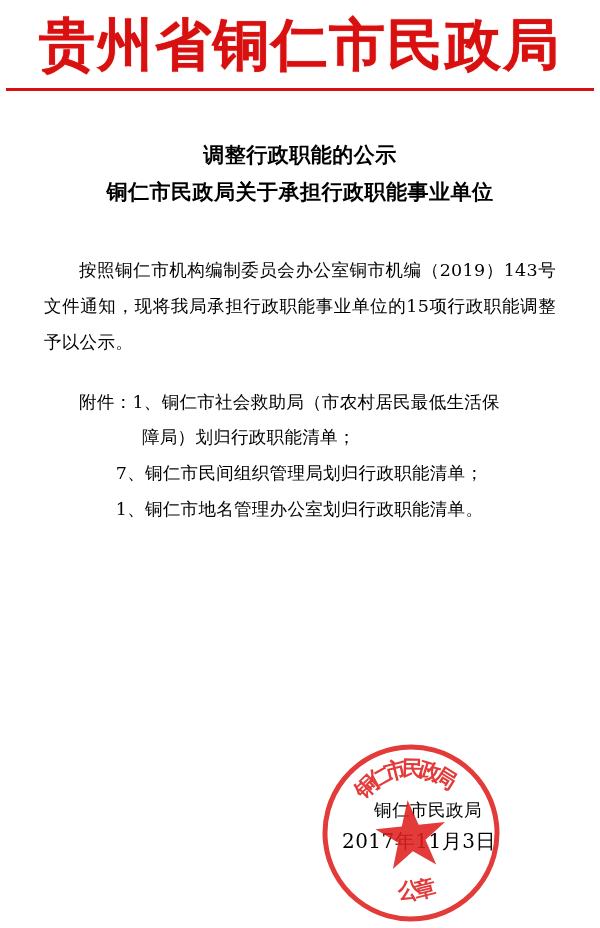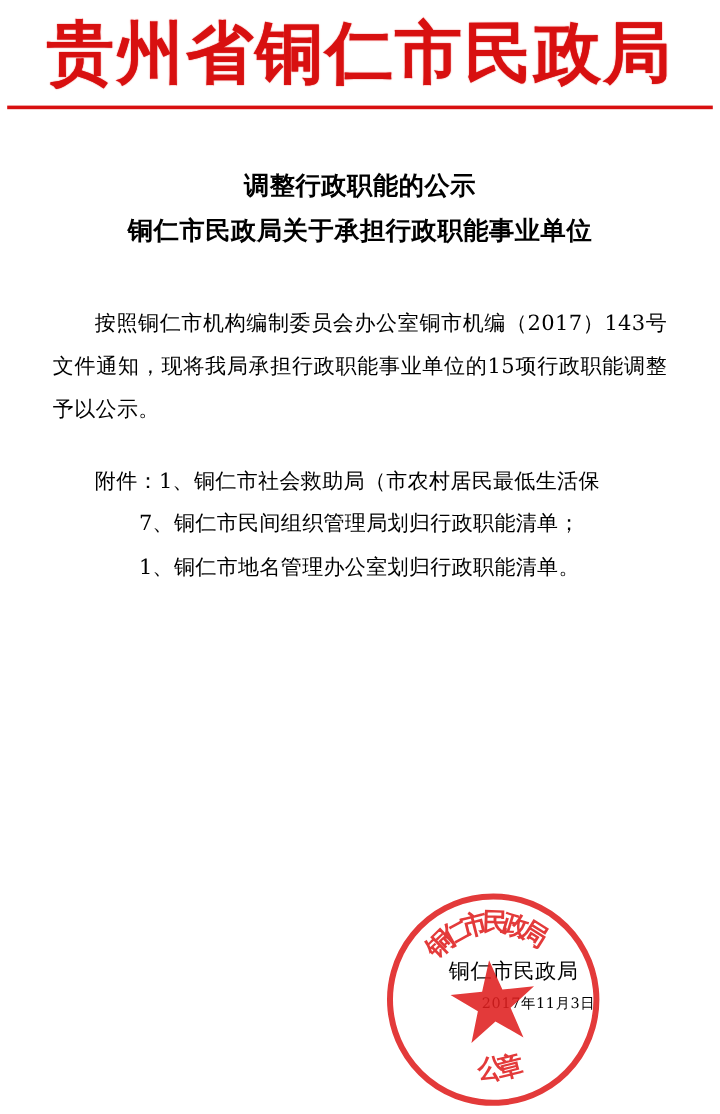--- a/index.html
+++ b/index.html
@@ -100,21 +100,21 @@
     font-size: 17.5px;
     line-height: 2.1;
     text-align: left;
     letter-spacing: 0.5px;
     margin-left: 25px;
   }
   .sign-date {
     position: absolute;
     right: 104px;
     top: 58px;
-    font-size: 12px;
+    font-size: 20px;
     letter-spacing: 0.5px;
   }
 
   
   .seal {
     position: absolute;
     left: 318px;
     top: 740px;
     width: 186px;
     height: 186px;
@@ -140,27 +140,28 @@
     <div class="letterhead-title">贵州省铜仁市民政局</div>
   </div>
   <div class="letterhead-rule"></div>
 
   <div class="doc-title">
     <div>调整行政职能的公示</div>
     <div>铜仁市民政局关于承担行政职能事业单位</div>
   </div>
 
   <div class="body-block">
-    <div class="para">按照铜仁市机构编制委员会办公室铜市机编（2017）143号文件通知，现将我局承担行政职能事业单位的15项行政职能调整予以公示。</div>
+    <div class="para">按照铜仁市机构编制委员会办公室铜市机编（2019）143号文件通知，现将我局承担行政职能事业单位的15项行政职能调整予以公示。</div>
   </div>
 
   <div class="attach-block">
     <div class="attach-lead">
       <span>附件：</span><span>1、铜仁市社会救助局（市农村居民最低生活保</span>
     </div>
+    <div class="attach-item cont">障局）划归行政职能清单；</div>
     <div class="attach-item">7、铜仁市民间组织管理局划归行政职能清单；</div>
     <div class="attach-item">1、铜仁市地名管理办公室划归行政职能清单。</div>
   </div>
 
   <div class="sign-area">
     <div class="sign-text">铜仁市民政局</div>
     <div class="sign-date">2017年11月3日</div>
   </div>
 
   <div class="seal">

